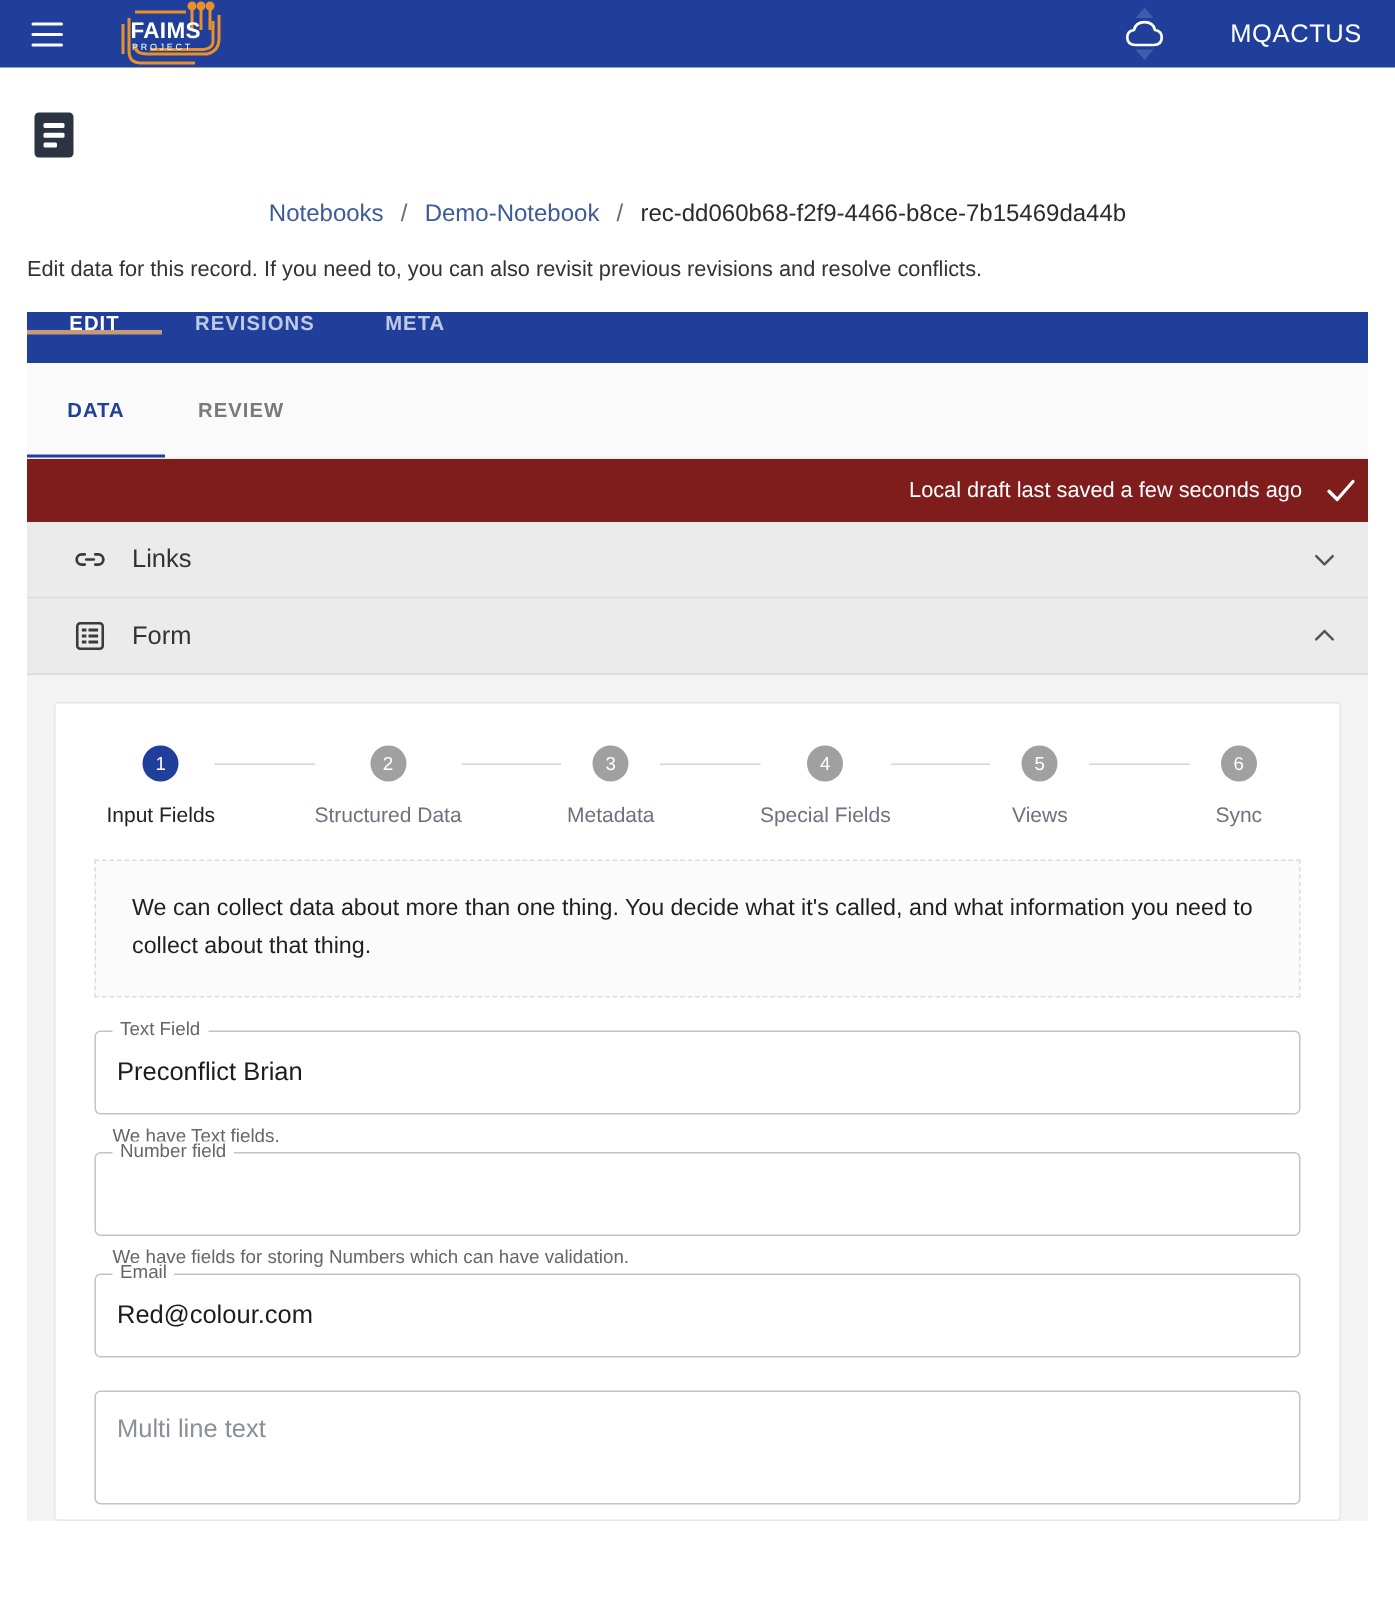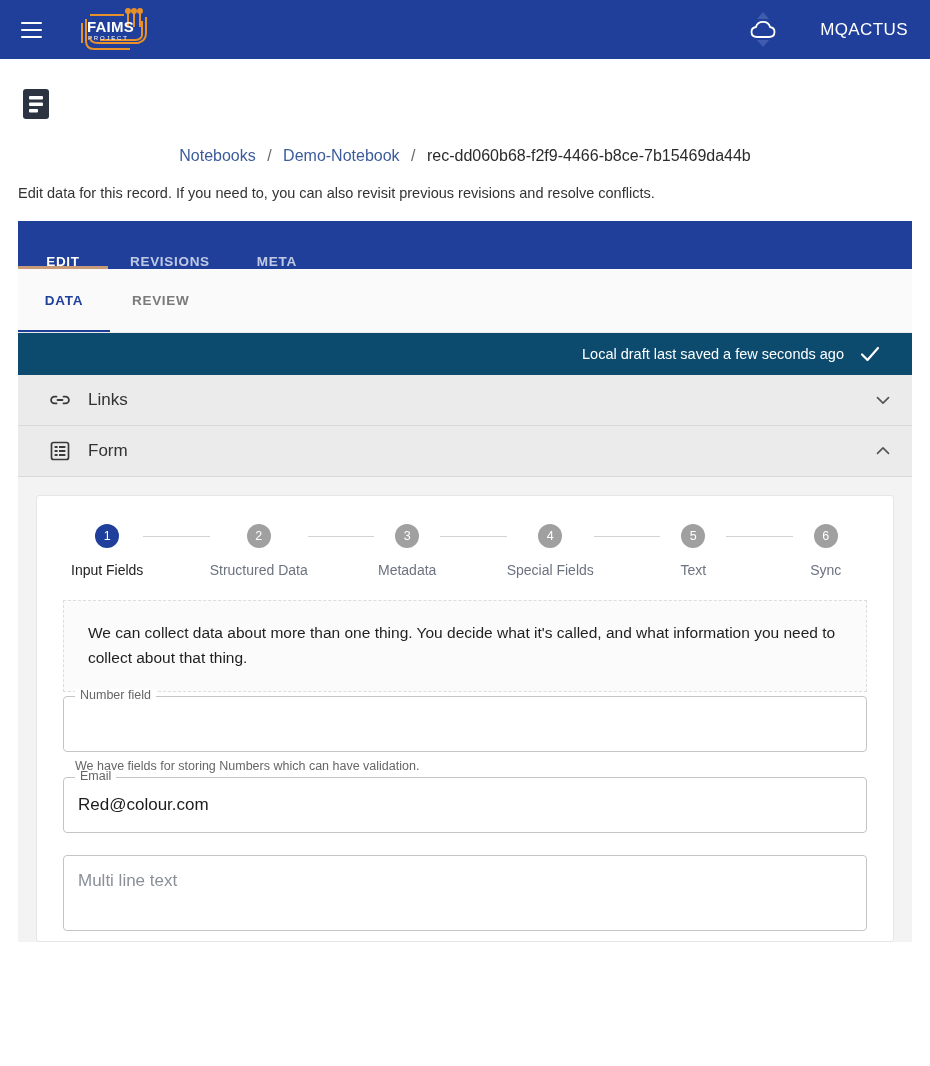--- a/index.html
+++ b/index.html
@@ -8,21 +8,21 @@
     width: 930px; height: 1066px;
     background: #ffffff;
     font-family: "Liberation Sans", sans-serif;
     color: #2b2b2b;
     overflow: hidden;
     position: relative;
   }
 
   
   .appbar {
-    height: 59px;
+    height: 45px;
     background: #1f3f9b;
     display: flex;
     align-items: center;
     padding: 0 22px 0 14px;
     position: relative;
   }
   .hamburger {
     width: 34px; height: 34px;
     display: flex; flex-direction: column; justify-content: center;
     align-items: center; gap: 5px;
@@ -77,21 +77,21 @@
   .breadcrumb .current { color:#2b2b2b; }
 
   
   .intro {
     font-size: 14.5px; color:#333; padding: 20px 18px 0 18px;
   }
 
   
   .panel { margin: 20px 18px 0 18px; }
   .tabbar {
-    background:#1f3f9b; height:48px; display:flex; align-items:flex-end;
+    background:#1f3f9b; height:34px; display:flex; align-items:flex-start;
     padding: 0 0 0 0;
   }
   .tab {
     display:flex; align-items:center; justify-content:center;
     padding: 0 22px;
     color: rgba(255,255,255,.72);
     font-size: 13.5px; font-weight:700; letter-spacing:.7px;
     cursor:pointer; position:relative;
     min-width: 90px;
   }
@@ -110,23 +110,23 @@
     font-size: 13.5px; font-weight:700; letter-spacing:.7px;
     color:#7a7a7a; cursor:pointer; position:relative;
   }
   .subtab.active { color:#1f3f9b; }
   .subtab.active::after {
     content:""; position:absolute; left:0; right:0; bottom:0; height:2px;
     background:#1f3f9b;
   }
 
   .draftbar {
-    background:#0c4a6e; height:42px;
+    background:#7f1d1d; height:42px;
     display:flex; align-items:center; justify-content:flex-end;
-    padding-right: 30px; gap:14px;
+    padding-right: 6px; gap:14px;
   }
   .draftbar .txt { color:#fff; font-size:14.5px; }
 
   
   .accordion {
     background:#ebebeb; border-bottom:1px solid #d9d9d9;
     height: 51px; display:flex; align-items:center;
     padding: 0 18px 0 30px; cursor:pointer;
   }
   .accordion .ic { flex:0 0 auto; display:flex; align-items:center; margin-right:16px; }
@@ -337,31 +337,38 @@
           <div class="slabel">Metadata</div>
         </div>
         <div class="connector"></div>
         <div class="step">
           <div class="circle">4</div>
           <div class="slabel">Special Fields</div>
         </div>
         <div class="connector"></div>
         <div class="step">
           <div class="circle">5</div>
-          <div class="slabel">Text</div>
+          <div class="slabel">Views</div>
         </div>
         <div class="connector"></div>
         <div class="step">
           <div class="circle">6</div>
           <div class="slabel">Sync</div>
         </div>
       </div>
 
       <div class="infobox">We can collect data about more than one thing. You decide what it's called, and what information you need to collect about that thing.</div>
 
+      <div class="field-block">
+        <div class="outlined">
+          <span class="legend">Text Field</span>
+          <span class="value">Preconflict Brian</span>
+        </div>
+        <div class="helper">We have Text fields.</div>
+      </div>
 
       <div class="field-block tight">
         <div class="outlined">
           <span class="legend">Number field</span>
           <span class="value"></span>
         </div>
         <div class="helper">We have fields for storing Numbers which can have validation.</div>
       </div>
 
       <div class="field-block tight">

